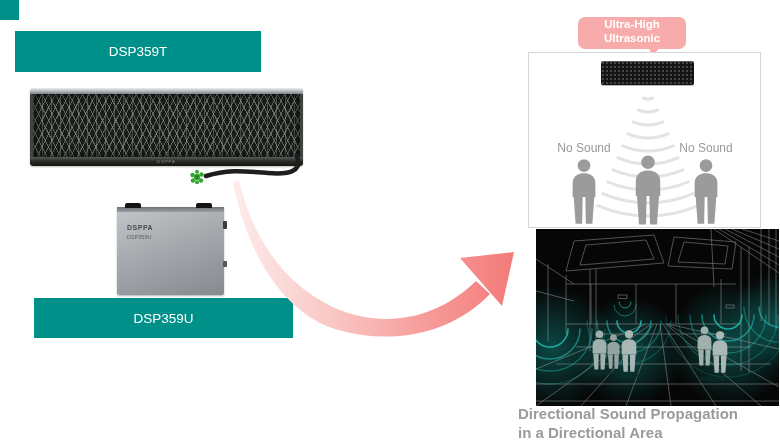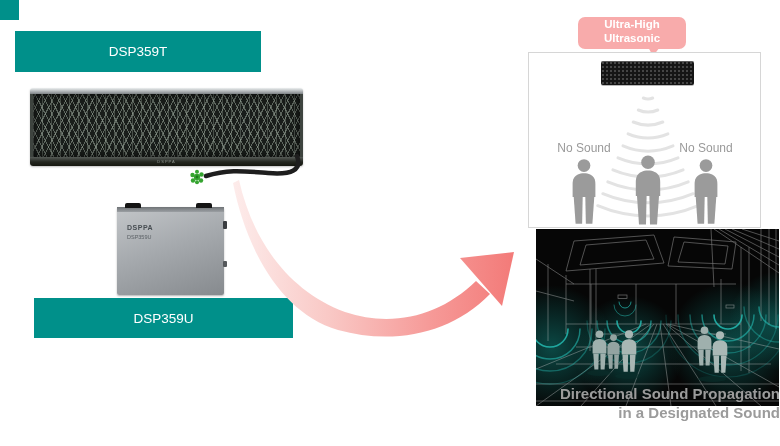--- a/index.html
+++ b/index.html
@@ -59,21 +59,21 @@
   
   .bubble { position:absolute; left:578px; top:17px; width:108px; height:32px; background:#f8abab; border-radius:7px;
             color:#fff; font-weight:bold; font-size:11.5px; text-align:center; line-height:14px; padding-top:0; }
   .bubble .tail { position:absolute; left:70px; bottom:-7px; width:0; height:0;
             border-left:5px solid transparent; border-right:7px solid transparent; border-top:9px solid #f8abab; }
 
   
   .scene { position:absolute; left:536px; top:229px; width:243px; height:177px; background:#060606; }
 
   
-  .caption { position:absolute; left:518px; top:384px; width:262px; text-align:right;
+  .caption { position:absolute; left:518px; top:404px; width:262px; text-align:left;
              color:#9b9b9b; font-weight:bold; font-size:15px; line-height:19px; }
 
   
   .overlay { position:absolute; left:0; top:0; pointer-events:none; }
 </style>
 </head>
 <body>
 
 <div class="stage">
 
@@ -242,16 +242,16 @@
       <use href="#person" x="55" y="100" width="17" height="42" fill="#9fb0ad"></use>
       <use href="#person" x="70" y="104" width="15" height="37" fill="#93a4a1"></use>
       <use href="#person" x="84" y="99" width="18" height="46" fill="#a8b7b4"></use>
       <use href="#person" x="160" y="95" width="17" height="44" fill="#9fb0ad"></use>
       <use href="#person" x="175" y="99" width="18" height="48" fill="#aab9b6"></use>
     </g>
   </svg>
 
   <div class="caption">
     <div>Directional Sound Propagation</div>
-    <div>in a Designated Sound</div>
+    <div>in a Directional Area</div>
   </div>
 
 </div>
 
 </body></html>

